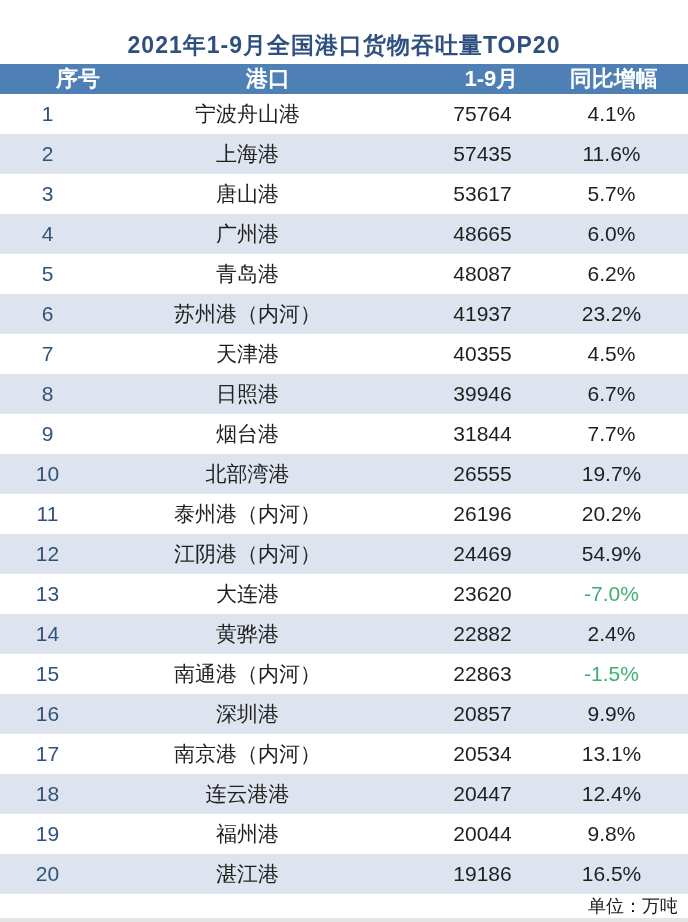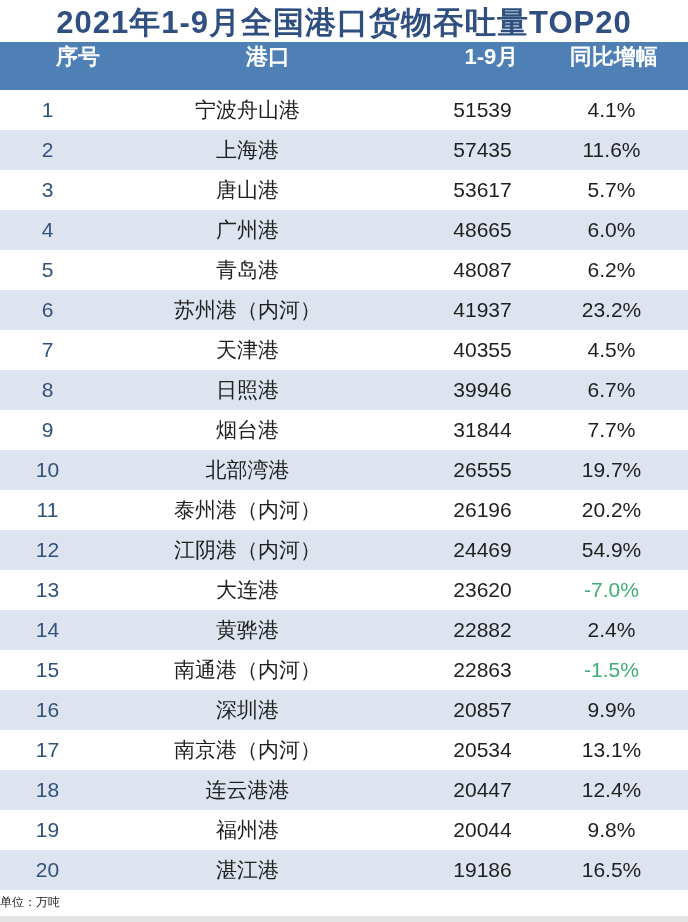--- a/index.html
+++ b/index.html
@@ -7,24 +7,25 @@
     width: 688px; height: 922px;
     background: #ffffff;
     font-family: "Liberation Sans", "DejaVu Sans", sans-serif;
     overflow: hidden;
   }
   .page { width: 688px; height: 922px; display: flex; flex-direction: column; }
 
   .title {
     height: 42px; line-height: 46px;
     text-align: center;
-    font-size: 31px; font-weight: bold;
+    font-size: 23px; font-weight: bold;
     color: #2e4f80;
     letter-spacing: 1px;
     white-space: nowrap;
+    margin-top: 22px;
   }
 
   .thead {
     display: flex; align-items: flex-start;
     height: 48px;
     background: #4e80b6;
     color: #ffffff;
     font-weight: bold;
     font-size: 22px;
     padding-left: 33px;
@@ -43,22 +44,23 @@
   .c1 { width: 95px; }
   .c2 { width: 305px; }
   .c3 { width: 165px; }
   .c4 { width: 123px; padding-right: 30px; }
 
   .rank { color: #31527c; }
   .growth.negative { color: #3fae76; }
 
   .footer {
     height: 26px; line-height: 24px;
+    text-align: right;
     padding-right: 10px;
-    font-size: 12px;
+    font-size: 18px;
     color: #1a1a1a;
   }
   .bottom-strip { height: 6px; background: #e4e4e4; }
 </style>
 </head>
 <body>
 
 <div class="page">
 
   <div class="title">2021年1-9月全国港口货物吞吐量TOP20</div>
@@ -67,21 +69,21 @@
     <div class="c c1">序号</div>
     <div class="c c2">港口</div>
     <div class="c c3">1-9月</div>
     <div class="c c4">同比增幅</div>
   </div>
 
   <div id="tbody">
       <div class="row">
         <div class="c c1 rank">1</div>
         <div class="c c2 port">宁波舟山港</div>
-        <div class="c c3 value">51539</div>
+        <div class="c c3 value">75764</div>
         <div class="c c4 growth">4.1%</div>
       </div>
       <div class="row shaded">
         <div class="c c1 rank">2</div>
         <div class="c c2 port">上海港</div>
         <div class="c c3 value">57435</div>
         <div class="c c4 growth">11.6%</div>
       </div>
       <div class="row">
         <div class="c c1 rank">3</div>

